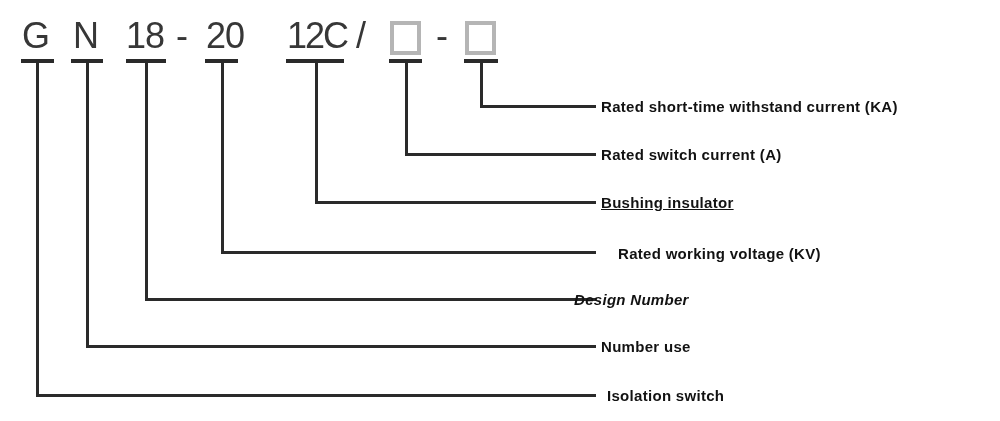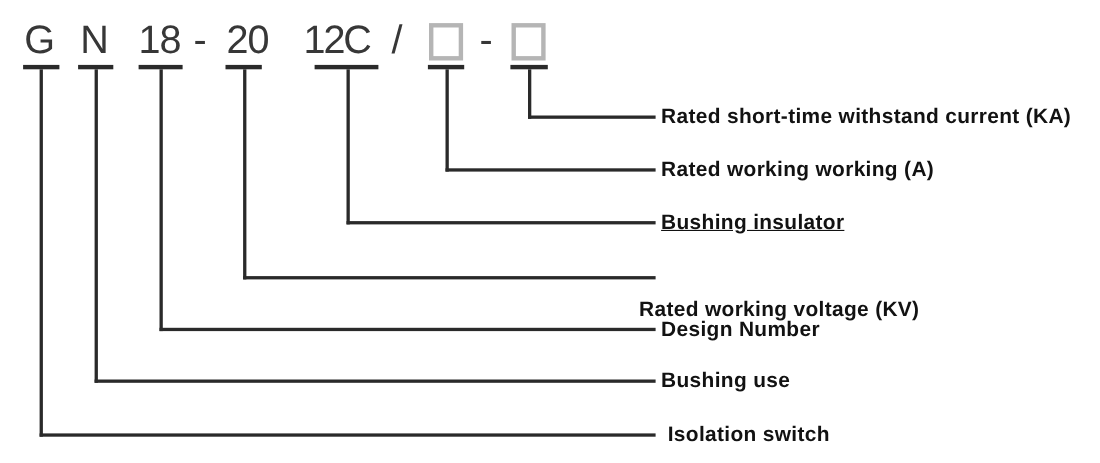--- a/index.html
+++ b/index.html
@@ -53,47 +53,47 @@
     width: 3px;
     background: var(--connector-line, #2a2a2a);
   }
   .hline {
     position: absolute;
     height: 3px;
     background: var(--connector-line, #2a2a2a);
   }
   .lbl {
     position: absolute;
-    font-size: 19px;
+    font-size: 15px;
     font-weight: bold;
     letter-spacing: 0.3px;
     line-height: 26px;
     color: var(--label-text, #121212);
     white-space: nowrap;
   }
   
   .e1 .underline { left: 21px;  width: 33px; }
   .e1 .stem      { left: 36px;  height: 334px; }
   .e1 .hline     { top: 394px; left: 36px;  width: 560px; }
   .e1 .lbl       { top: 383px; left: 607px; text-align: center; }
   
   .e2 .underline { left: 71px;  width: 32px; }
   .e2 .stem      { left: 86px;  height: 285px; }
   .e2 .hline     { top: 345px; left: 86px;  width: 510px; }
   .e2 .lbl       { top: 334px; left: 601px; }
   
   .e3 .underline { left: 126px; width: 40px; }
   .e3 .stem      { left: 145px; height: 238px; }
   .e3 .hline     { top: 298px; left: 145px; width: 451px; }
-  .e3 .lbl       { top: 287px; left: 601px; }
+  .e3 .lbl       { top: 287px; left: 574px; font-style: italic; }
   
   .e4 .underline { left: 205px; width: 33px; }
   .e4 .stem      { left: 221px; height: 191px; }
   .e4 .hline     { top: 251px; left: 221px; width: 375px; }
-  .e4 .lbl       { top: 241px; left: 581px; margin-top: 28px; }
+  .e4 .lbl       { top: 241px; left: 618px; }
   
   .e5 .underline { left: 286px; width: 58px; }
   .e5 .stem      { left: 315px; height: 141px; }
   .e5 .hline     { top: 201px; left: 315px; width: 281px; }
   .e5 .lbl       { top: 190px; left: 601px; text-decoration: underline; }
   
   .e6 .underline { left: 389px; width: 33px; }
   .e6 .stem      { left: 405px; height: 93px; }
   .e6 .hline     { top: 153px; left: 405px; width: 191px; }
   .e6 .lbl       { top: 142px; left: 601px; }
@@ -107,39 +107,39 @@
 <body>
 
 <div class="diagram">
 
   <div>
     <span class="seg" style="left:22px">G</span>
     <span class="seg" style="left:73px">N</span>
     <span class="seg tight1" style="left:126px">18</span>
     <span class="seg" style="left:176px">-</span>
     <span class="seg tight1" style="left:206px">20</span>
-    <span class="seg tight2" style="left:276px">12C</span>
+    <span class="seg tight2" style="left:287px">12C</span>
     <span class="seg" style="left:356px">/</span>
     <span class="pbox b1"></span>
     <span class="seg" style="left:436px">-</span>
     <span class="pbox b2"></span>
   </div>
 
   <div class="entry e1">
     <div class="underline"></div>
     <div class="stem"></div>
     <div class="hline"></div>
     <div class="lbl">Isolation switch</div>
   </div>
 
   <div class="entry e2">
     <div class="underline"></div>
     <div class="stem"></div>
     <div class="hline"></div>
-    <div class="lbl">Bushing use</div>
+    <div class="lbl">Number use</div>
   </div>
 
   <div class="entry e3">
     <div class="underline"></div>
     <div class="stem"></div>
     <div class="hline"></div>
     <div class="lbl">Design Number</div>
   </div>
 
   <div class="entry e4">
@@ -153,21 +153,21 @@
     <div class="underline"></div>
     <div class="stem"></div>
     <div class="hline"></div>
     <div class="lbl">Bushing insulator</div>
   </div>
 
   <div class="entry e6">
     <div class="underline"></div>
     <div class="stem"></div>
     <div class="hline"></div>
-    <div class="lbl">Rated working working (A)</div>
+    <div class="lbl">Rated switch current (A)</div>
   </div>
 
   <div class="entry e7">
     <div class="underline"></div>
     <div class="stem"></div>
     <div class="hline"></div>
     <div class="lbl">Rated short-time withstand current (KA)</div>
   </div>
 
 </div>

